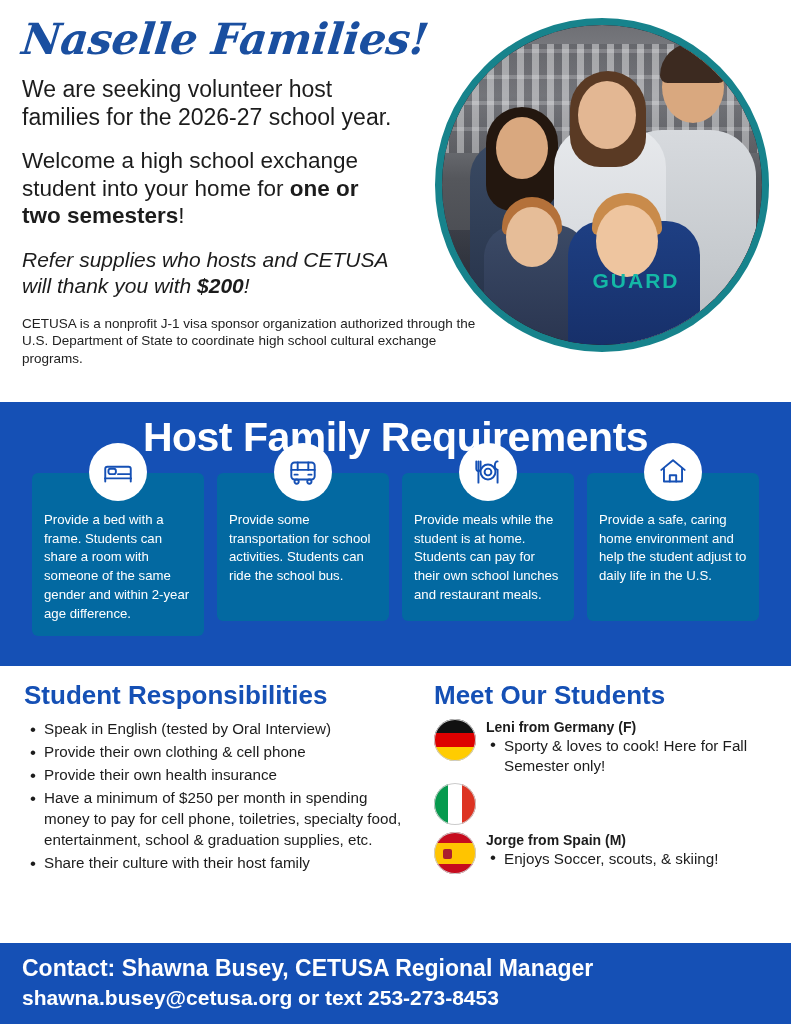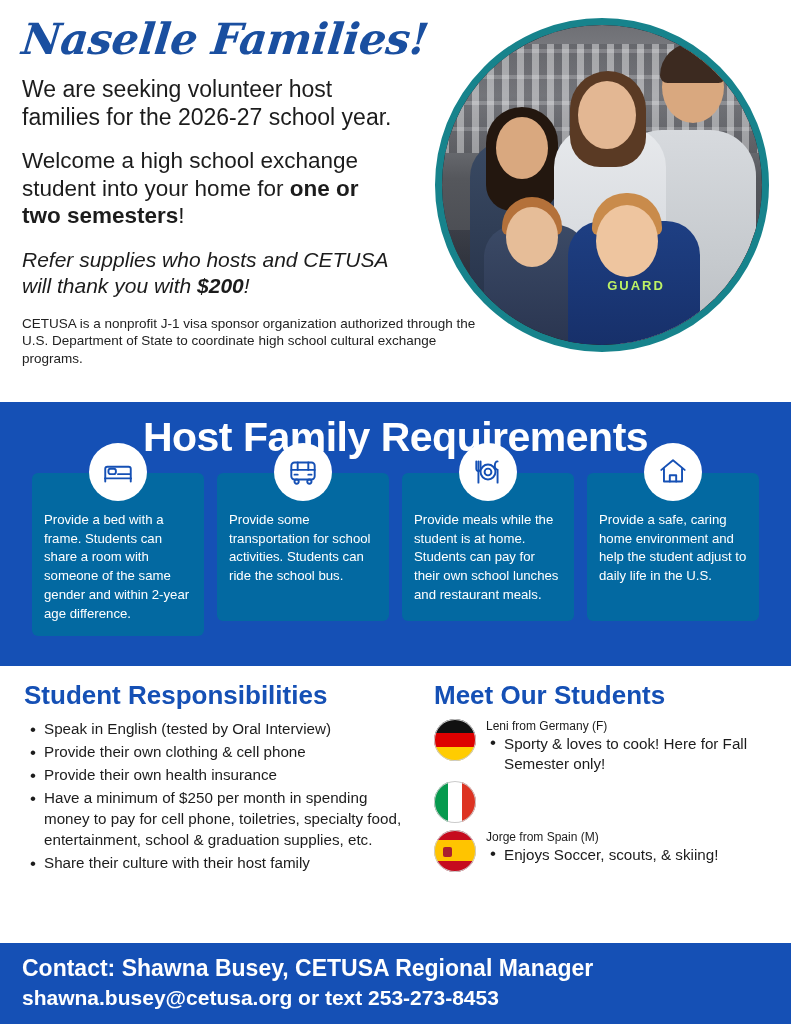--- a/index.html
+++ b/index.html
@@ -143,21 +143,21 @@
   .p-boy2-head{
     position:absolute; left:154px; top:180px; width:62px; height:72px;
     border-radius:50%; background:#eec59f;
   }
   .p-boy2-hair{
     position:absolute; left:150px; top:168px; width:70px; height:42px;
     border-radius:34px 34px 6px 6px; background:#c98b4b;
   }
   .p-boy2-text{
     position:absolute; left:146px; bottom:52px; width:96px; text-align:center;
-    color:#bef264; font-weight:700; font-size:13px; letter-spacing:2px;
+    color:#14b8a6; font-weight:700; font-size:21px; letter-spacing:2px;
     font-family:"Liberation Sans", sans-serif;
   }
 
   
   .req-band { background:#1550b5; padding: 12px 0 30px 0; }
   .req-title {
     text-align:center; color:#fff; font-weight:700;
     font-size: 41px; letter-spacing:-0.5px; margin-bottom: 12px;
   }
   .req-cards { display:flex; gap:13px; padding: 0 32px; align-items:flex-start; }
@@ -192,21 +192,21 @@
   .student { display:flex; gap:10px; margin-bottom:7px; align-items:flex-start; }
   .flag { width:42px; height:42px; border-radius:50%; overflow:hidden; flex:0 0 42px; position:relative; box-shadow:0 0 0 1px #ccc inset; }
   .flag-de { background: linear-gradient(180deg, #111 0 33.3%, #d00 33.3% 66.6%, #fc0 66.6% 100%); }
   .flag-it { background: linear-gradient(90deg, #069a4e 0 33.3%, #fff 33.3% 66.6%, #d32 66.6% 100%); }
   .flag-es { background: linear-gradient(180deg, #c60b1e 0 25%, #ffc400 25% 75%, #c60b1e 75% 100%); }
   .flag-es::after{
     content:""; position:absolute; left:9px; top:17px; width:9px; height:10px;
     background:#aa1f2e; border-radius:2px;
   }
   .st-body { flex:1; }
-  .st-name { font-weight:400; font-size:12px; color:#1c1c1c; margin-bottom:1px; }
+  .st-name { font-weight:700; font-size:14px; color:#1c1c1c; margin-bottom:1px; }
   .st-desc { position:relative; padding-left:18px; font-size:15.2px; line-height:1.3; color:#1c1c1c; }
   .st-desc::before { content:"•"; position:absolute; left:4px; top:-2px; font-size:17px; }
 
   
   .footer {
     position:absolute; left:0; right:0; bottom:0;
     background:#1550b5; color:#fff; padding: 12px 0 14px 22px;
   }
   .footer .l1 { font-weight:700; font-size:23px; margin-bottom:4px; }
   .footer .l2 { font-weight:700; font-size:21px; }

